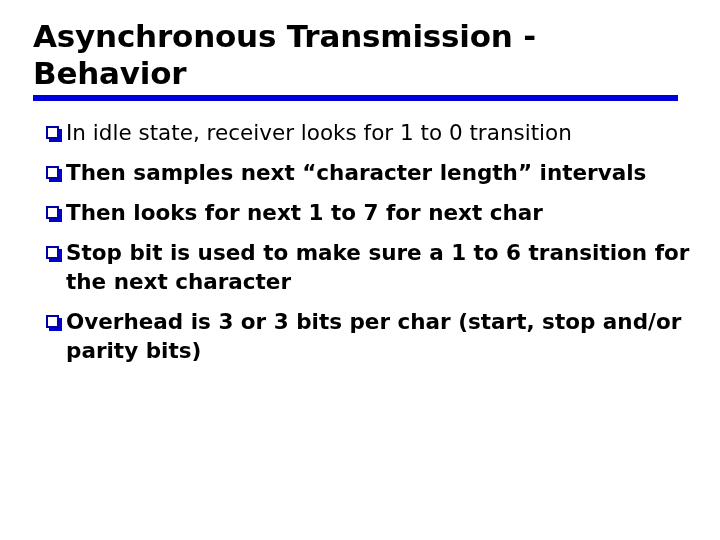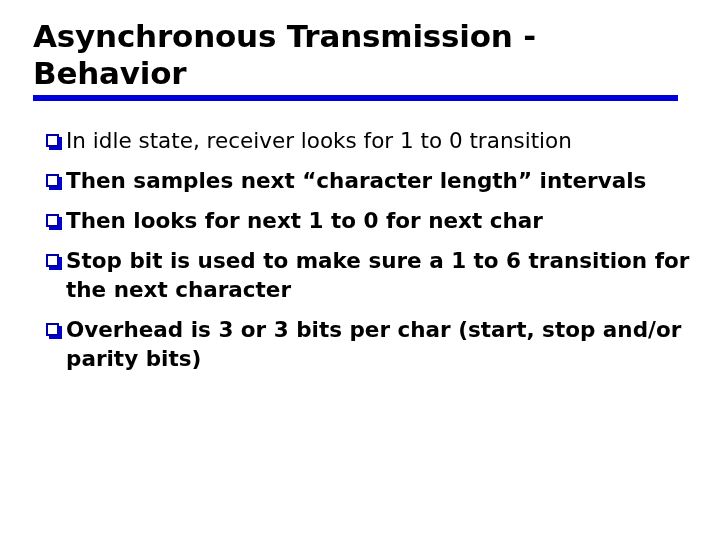--- a/index.html
+++ b/index.html
@@ -59,21 +59,21 @@
     width: 662px;
   }
   ul.bullets {
     list-style: none;
     margin: 0;
     padding: 0;
   }
   ul.bullets > li {
     position: relative;
     padding-left: 33px;
-    margin: 16px 0 0 0;
+    margin: 8px 0 0 0;
     font-family: "DejaVu Sans", sans-serif;
     font-size: 21.5px;
     line-height: 29px;
     color: #000000;
   }
   ul.bullets > li + li {
     margin-top: 11px;
     font-weight: bold;
   }
   .bullet-marker {
@@ -111,21 +111,21 @@
         <span class="bullet-text">In idle state, receiver looks for 1 to 0 transition</span>
       </li>
 
       <li>
         <span class="bullet-marker"></span>
         <span class="bullet-text">Then samples next “character length” intervals</span>
       </li>
 
       <li>
         <span class="bullet-marker"></span>
-        <span class="bullet-text">Then looks for next 1 to 0 for next char</span>
+        <span class="bullet-text">Then looks for next 1 to 7 for next char</span>
       </li>
 
       <li>
         <span class="bullet-marker"></span>
         <span class="bullet-text">Stop bit is used to make sure a 1 to 6 transition for the next character</span>
       </li>
 
       <li>
         <span class="bullet-marker"></span>
         <span class="bullet-text">Overhead is 3 or 3 bits per char (start, stop and/or parity bits)</span>

